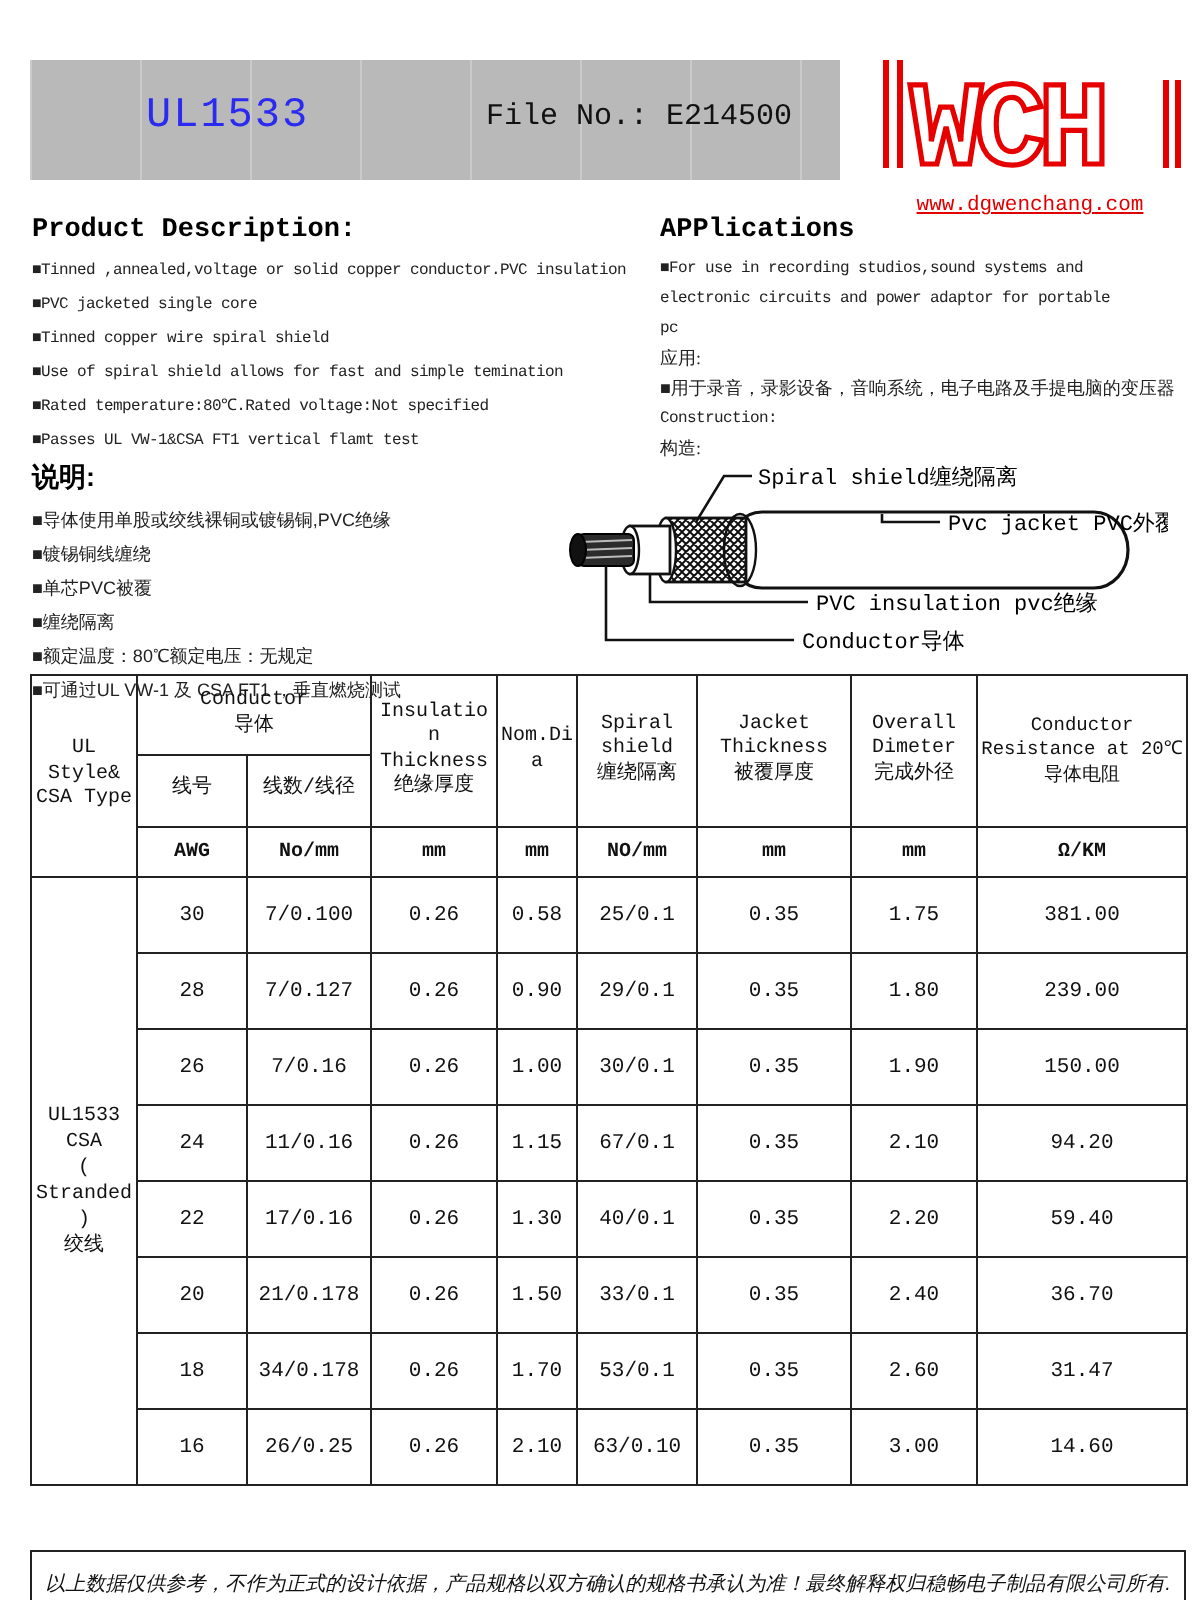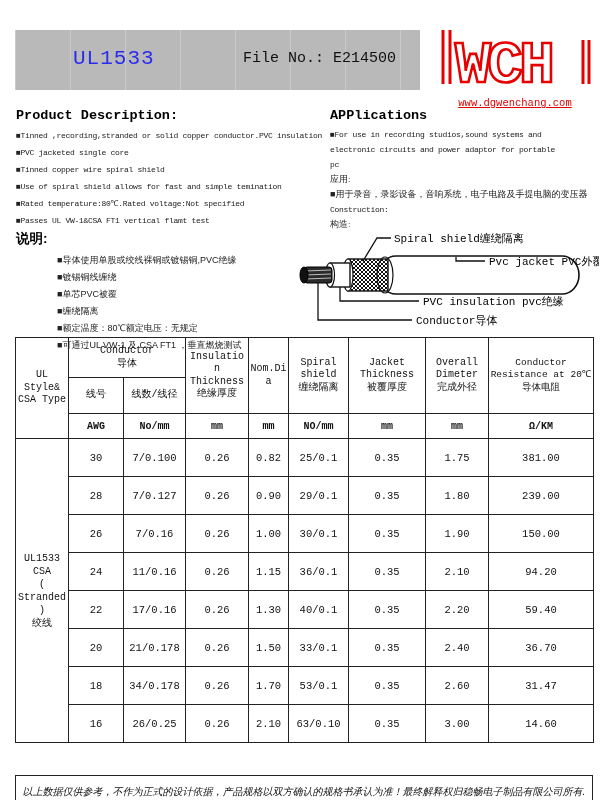--- a/index.html
+++ b/index.html
@@ -16,26 +16,26 @@
   .logo-box { position:absolute; left:437px; top:22px; width:156px; height:74px; }
   .website  { position:absolute; left:437px; top:97px; width:156px; text-align:center;
     font-size:10.5px; color:#e00000; }
 
   
   .col-left  { position:absolute; left:16px;  top:108px; width:316px; }
   .col-right { position:absolute; left:330px; top:108px; width:266px; }
   .sec-heading { font-size:13.5px; font-weight:bold; color:#000; margin-bottom:4px; }
   .sec-heading.cn { font-family:"Liberation Sans",sans-serif; }
   .bullet-line { font-size:8px; letter-spacing:-0.3px; line-height:17px; white-space:nowrap; color:#222; }
-  .bullet-line.cn { font-size:9px; letter-spacing:0; font-family:"Liberation Sans",sans-serif;margin-left:41px; }
+  .bullet-line.cn { font-size:9px; letter-spacing:0; font-family:"Liberation Sans",sans-serif; }
   .app-line { font-size:8px; letter-spacing:-0.3px; line-height:15px; white-space:nowrap; color:#222; }
   .app-line.cn { font-size:9px; letter-spacing:0; font-family:Liberation Serif, serif; }
 
   
-  .diagram { position:absolute; left:284px; top:230px; width:315px; height:106px; }
+  .diagram { position:absolute; left:269px; top:230px; width:315px; height:106px; }
 
   
   .spec-table { position:absolute; left:15px; top:337px; border-collapse:collapse; table-layout:fixed; }
   .spec-table th, .spec-table td {
     border:1.5px solid #222; text-align:center; vertical-align:middle;
     font-weight:normal; font-size:10px; white-space:pre-line; padding:0 1px; color:#111; }
   .spec-table .hdr { line-height:12.5px; }
   .spec-table .units td { height:25px; font-size:10px;font-weight:bold; }
   .spec-table tbody td { height:38px; font-size:10.5px; }
   .spec-table .group-cell { font-size:10px; line-height:13px; }
@@ -67,21 +67,21 @@
       <line x1="146" y1="18" x2="146" y2="62"></line>
       <line x1="152" y1="18" x2="152" y2="62"></line>
     </g>
   </svg>
 </div>
 <a class="website" href="#">www.dgwenchang.com</a>
 
 <div class="col-left">
   <div class="sec-heading">Product Description:</div>
   <div id="desc-en">
-      <div class="bullet-line">■Tinned ,recording,stranded or solid copper conductor.PVC insulation</div>
+      <div class="bullet-line">■Tinned ,annealed,voltage or solid copper conductor.PVC insulation</div>
       <div class="bullet-line">■PVC jacketed single core</div>
       <div class="bullet-line">■Tinned copper wire spiral shield</div>
       <div class="bullet-line">■Use of spiral shield allows for fast and simple temination</div>
       <div class="bullet-line">■Rated temperature:80℃.Rated voltage:Not specified</div>
       <div class="bullet-line">■Passes UL VW-1&amp;CSA FT1 vertical flamt test</div>
     </div>
   <div class="sec-heading cn" style="margin-top:1px;">说明:</div>
   <div id="desc-cn">
       <div class="bullet-line cn">■导体使用单股或绞线裸铜或镀锡铜,PVC绝缘</div>
       <div class="bullet-line cn">■镀锡铜线缠绕</div>
@@ -195,21 +195,21 @@
       <tr>
         <td rowspan="8" class="group-cell">UL1533
 CSA
 (
 Stranded
 )
 绞线</td>
         <td>30</td>
         <td>7/0.100</td>
         <td>0.26</td>
-        <td>0.82</td>
+        <td>0.58</td>
         <td>25/0.1</td>
         <td>0.35</td>
         <td>1.75</td>
         <td>381.00</td>
       </tr>
       <tr>
         <td>28</td>
         <td>7/0.127</td>
         <td>0.26</td>
         <td>0.90</td>
@@ -226,21 +226,21 @@
         <td>30/0.1</td>
         <td>0.35</td>
         <td>1.90</td>
         <td>150.00</td>
       </tr>
       <tr>
         <td>24</td>
         <td>11/0.16</td>
         <td>0.26</td>
         <td>1.15</td>
-        <td>36/0.1</td>
+        <td>67/0.1</td>
         <td>0.35</td>
         <td>2.10</td>
         <td>94.20</td>
       </tr>
       <tr>
         <td>22</td>
         <td>17/0.16</td>
         <td>0.26</td>
         <td>1.30</td>
         <td>40/0.1</td>

